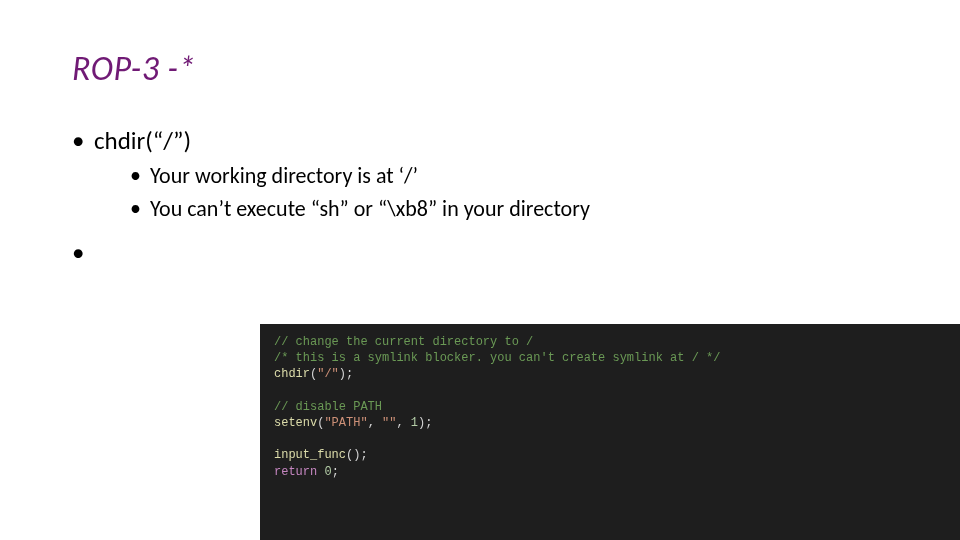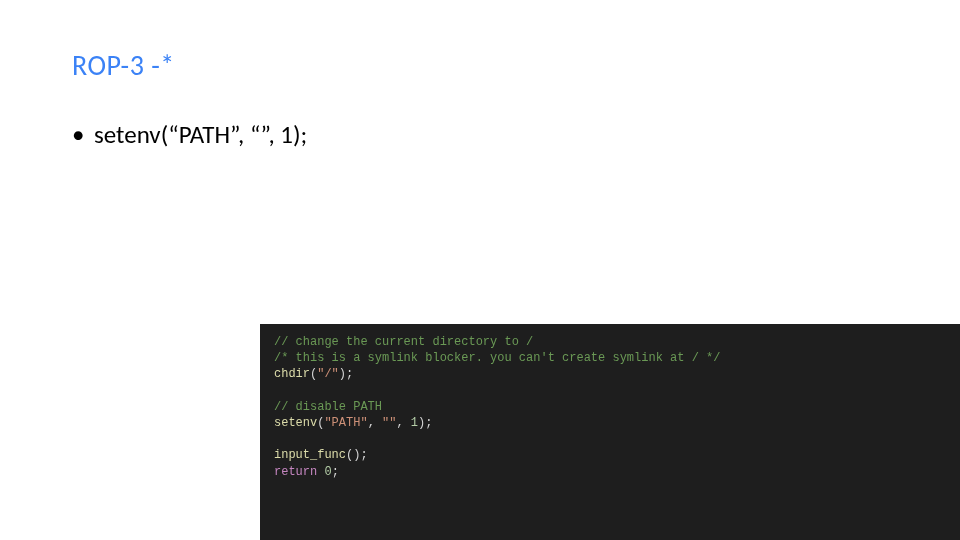--- a/index.html
+++ b/index.html
@@ -13,25 +13,26 @@
     overflow: hidden;
   }
   .slide {
     position: relative;
     width: 960px;
     height: 540px;
     box-sizing: border-box;
     padding: 48px 72px 0 72px;
   }
   .title {
-    font-size: 28px;
+    font-size: 34px;
     font-weight: 400;
-    color: #3b82f6;
+    color: #701a75;
     margin: 0 0 34px 0;
     letter-spacing: 0.5px;
+    font-style: italic;
   }
   ul.top {
     list-style: none;
     margin: 0;
     padding: 0;
   }
   ul.top > li {
     font-size: 25px;
     line-height: 1.45;
     padding-left: 22px;
@@ -89,21 +90,27 @@
 </style>
 </head>
 <body>
 
 <div class="slide">
 
   <h1 class="title">ROP-3 -*</h1>
 
   <ul class="top">
     <li>
-      <span>setenv(“PATH”, “”, 1);</span>
+      <span>chdir(“/”)</span>
+      <ul class="sub">
+        <li>Your working directory is at ‘/’</li>
+        <li>You can’t execute “sh” or “\xb8” in your directory</li>
+      </ul>
+    </li>
+    <li>
     </li>
   </ul>
 
   <div class="code-block"><span class="c-comment">// change the current directory to /</span>
 <span class="c-comment">/* this is a symlink blocker. you can't create symlink at / */</span>
 <span class="c-fn">chdir</span><span class="c-punc">(</span><span class="c-str">"/"</span><span class="c-punc">);</span>
 
 <span class="c-comment">// disable PATH</span>
 <span class="c-fn">setenv</span><span class="c-punc">(</span><span class="c-str">"PATH"</span><span class="c-punc">, </span><span class="c-str">""</span><span class="c-punc">, </span><span class="c-num">1</span><span class="c-punc">);</span>
 

